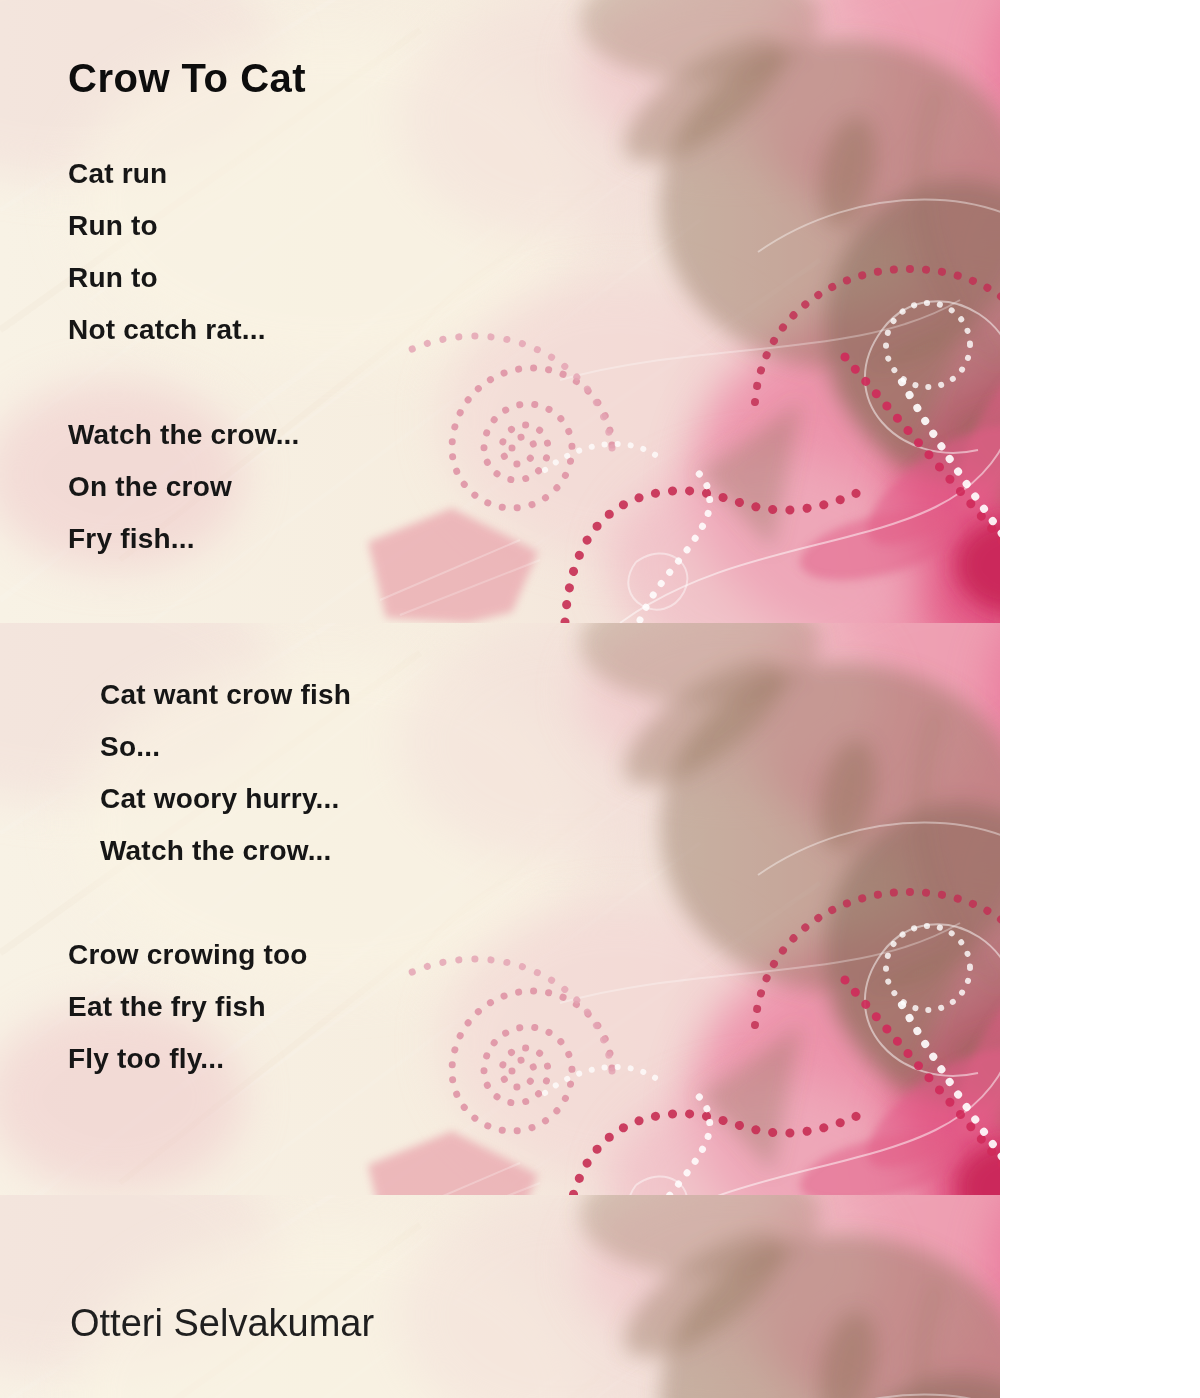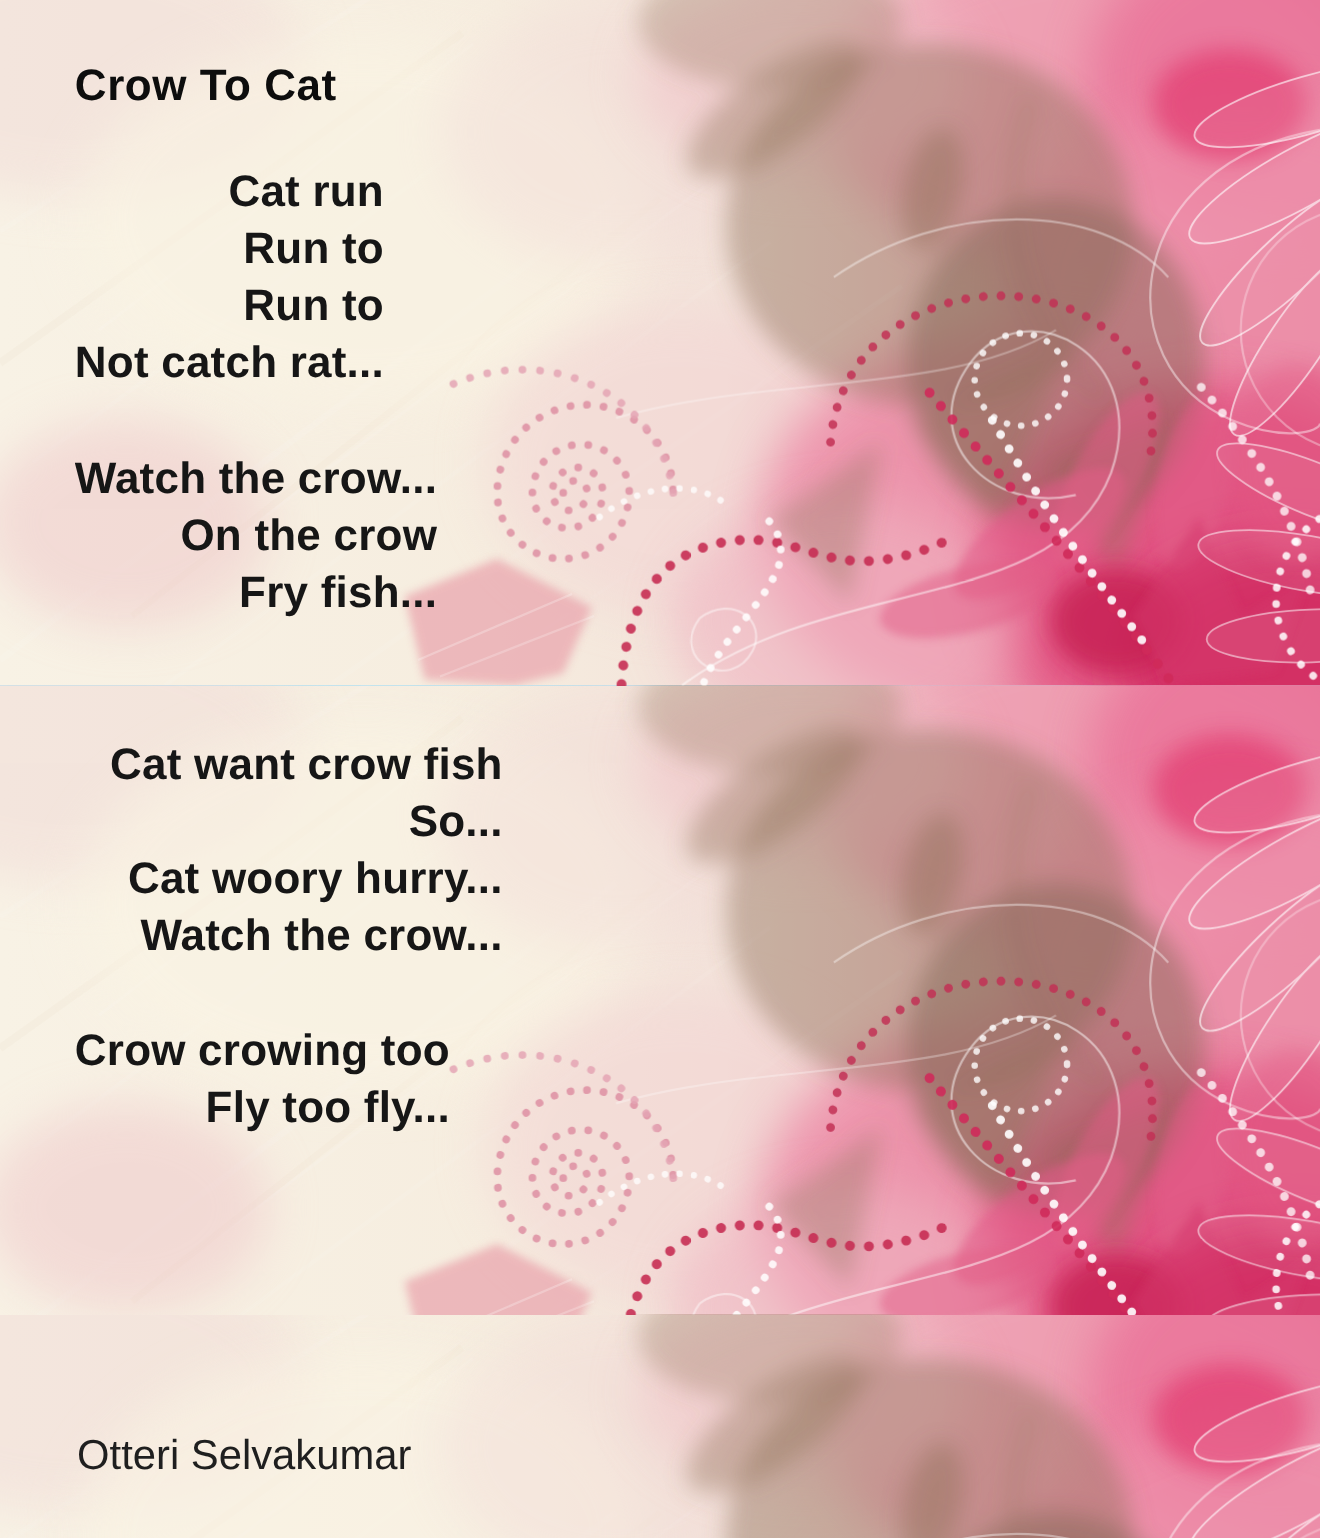--- a/index.html
+++ b/index.html
@@ -1,41 +1,40 @@
 <!DOCTYPE html>
 <html><head>
 <meta charset="utf-8">
 <style>
   html,body{margin:0;padding:0;background:#ffffff;}
   .page{
     position:relative;
-    width:1200px;
+    width:1000px;
     height:1398px;
     overflow:hidden;
     font-family:"Liberation Sans", sans-serif;
     background:#7dd3fc;
-    text-align:right;
   }
   .defs-svg{position:absolute;width:0;height:0;}
   .bg-tile{position:absolute;left:0;width:1200px;height:623px;display:block;}
   .t1{top:0;}
   .t2{top:623px;}
   .t3{top:1195px;}
   .poem{
     position:absolute;left:68px;top:0;width:780px;
     color:#161616;
   }
   .title{
     position:absolute;top:52px;left:0;margin:0;
     font-size:40px;font-weight:bold;line-height:52px;color:#0d0d0d;
     letter-spacing:0.5px;
   }
   .stanza{
     position:absolute;left:0;margin:0;
-    font-size:40px;font-weight:bold;line-height:52px;
+    font-size:28px;font-weight:bold;line-height:52px;
     letter-spacing:0.2px;
   }
   .stanza .line{display:block;}
   .s1{top:148px;}
   .s2{top:409px;}
   .s3{top:669px;margin-left:32px;}
   .s4{top:929px;}
   .author{
     position:absolute;top:1297px;left:2px;margin:0;
     font-size:38px;font-weight:normal;line-height:52px;
@@ -195,19 +194,20 @@
 
     <div class="stanza s3">
       <span class="line">Cat want crow fish</span>
       <span class="line">So...</span>
       <span class="line">Cat woory hurry...</span>
       <span class="line">Watch the crow...</span>
     </div>
 
     <div class="stanza s4">
       <span class="line">Crow crowing too</span>
+      <span class="line">Eat the fry fish</span>
       <span class="line">Fly too fly...</span>
     </div>
 
     <div class="author">Otteri Selvakumar</div>
   </div>
 
 </div>
 
 </body></html>

